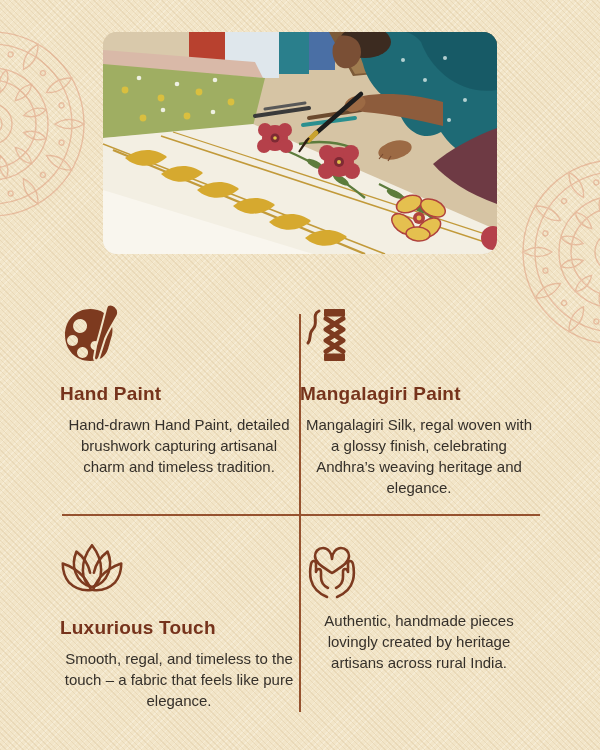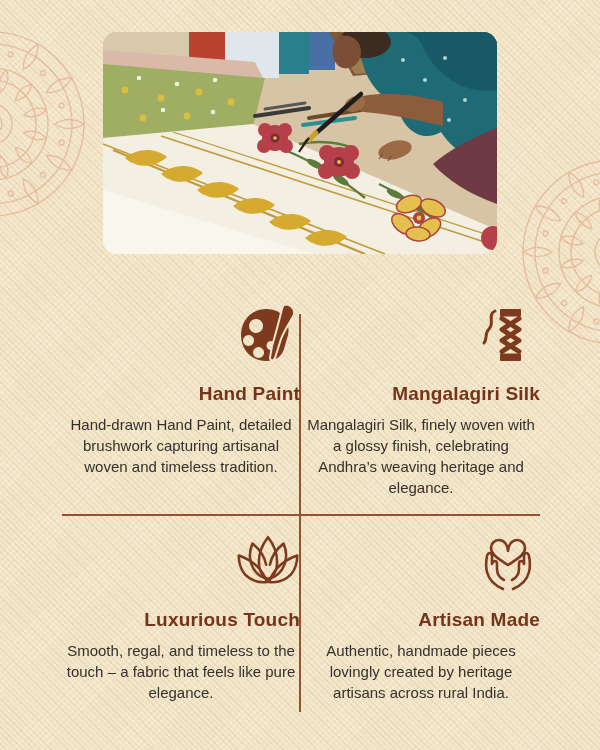--- a/index.html
+++ b/index.html
@@ -38,24 +38,24 @@
   }
   .divider-v{
     position:absolute;left:299px;top:314px;width:2px;height:398px;
     background:var(--divider-color);
   }
   .divider-h{
     position:absolute;left:62px;top:514px;width:478px;height:2px;
     background:var(--divider-color);
   }
   .feature{
-    display:flex;flex-direction:column;align-items:flex-end;text-align:center;
+    display:flex;flex-direction:column;align-items:flex-start;text-align:center;
   }
   .row1{padding-top:3px;}
-  .row2{padding-top:14px;}
+  .row2{padding-top:22px;}
   .feature .icon{width:64px;height:64px;flex:0 0 auto;}
   .feature .icon svg{width:64px;height:64px;display:block;}
   .feature h3{
     margin-top:16px;
     font-size:19px;font-weight:bold;letter-spacing:.2px;
     color:var(--title-color);
   }
   .feature p{
     margin-top:9px;width:238px;
     font-size:15px;line-height:21px;color:var(--body-text);
@@ -256,35 +256,35 @@
 
   <div class="feature row1">
     <span class="icon">
       <svg viewBox="0 0 64 64">
         <path class="solid" fill-rule="evenodd" d="M30,6 C16,6 5,17 5,32 C5,47 16,58 30,58 C40,58 46,53 48,46 L52,32 C54,24 50,14 44,10 C40,7 35,6 30,6 Z
           M20,16 a7,7 0 1 0 .1,0 Z  M12.5,32 a5.5,5.5 0 1 0 .1,0 Z  M22.5,44 a5.5,5.5 0 1 0 .1,0 Z  M35,38 a4.5,4.5 0 1 0 .1,0 Z"></path>
         <path class="solid" stroke="#f2e5c8" stroke-width="2" d="M48,2 C53,0 59,5 58,11 C57.5,14 50,24 45,36 L39,55 C37.5,58.5 34,58 34,54.5 L36,43 C40,30 44,14 45.5,8 C46.2,5 46.5,3 48,2 Z"></path>
       </svg>
     </span>
     <h3>Hand Paint</h3>
-    <p>Hand-drawn Hand Paint, detailed brushwork capturing artisanal woven and timeless tradition.</p>
+    <p>Hand-drawn Hand Paint, detailed brushwork capturing artisanal charm and timeless tradition.</p>
   </div>
 
   <div class="feature row1">
     <span class="icon">
       <svg viewBox="0 0 64 64">
         <rect class="solid" x="24" y="6" width="21" height="7.5" rx="1"></rect>
         <rect class="solid" x="24" y="50.5" width="21" height="7.5" rx="1"></rect>
         <path class="line" stroke-width="5" stroke-linecap="butt" stroke-linejoin="miter" d="M26,15.5 L43,26.5 L26,37.5 L43,48.5"></path>
         <path class="line" stroke-width="5" stroke-linecap="butt" stroke-linejoin="miter" d="M43,15.5 L26,26.5 L43,37.5 L26,48.5"></path>
         <path class="line" stroke-width="3" d="M19,8 C11,12 19,20 13,26 C8,31 12,35 8,40"></path>
       </svg>
     </span>
-    <h3>Mangalagiri Silk</h3>
-    <p>Mangalagiri Silk, finely woven with a glossy finish, celebrating Andhra’s weaving heritage and elegance.</p>
+    <h3>Mangalagiri Paint</h3>
+    <p>Mangalagiri Silk, regal woven with a glossy finish, celebrating Andhra’s weaving heritage and elegance.</p>
   </div>
 
   <div class="feature row2">
     <span class="icon">
       <svg viewBox="0 0 70 58">
         <path class="line" stroke-width="2.8" d="M35,3 C42,12 45,21 45,30 C45,40 41,46 35,49 C29,46 25,40 25,30 C25,21 28,12 35,3 Z"></path>
         <path class="line" stroke-width="2.8" d="M35,49 C27,47 20,41 17,33 C14,25 15,17 18,10 C26,16 31,24 33,33"></path>
         <path class="line" stroke-width="2.8" d="M35,49 C43,47 50,41 53,33 C56,25 55,17 52,10 C44,16 39,24 37,33"></path>
         <path class="line" stroke-width="2.8" d="M34,52 C25,53 16,50 10,44 C5,38 3,30 3,23 C12,26 20,31 26,38 C29,42 32,47 33,50"></path>
         <path class="line" stroke-width="2.8" d="M36,52 C45,53 54,50 60,44 C65,38 67,30 67,23 C58,26 50,31 44,38 C41,42 38,47 37,50"></path>
@@ -295,17 +295,16 @@
   </div>
 
   <div class="feature row2">
     <span class="icon">
       <svg viewBox="0 0 64 64">
         <path class="line" stroke-width="2.6" d="M32,22 C32,16 28,11 23,11 C18,11 15,15 15,19 C15,26 23,30 32,36 C41,30 49,26 49,19 C49,15 46,11 41,11 C36,11 32,16 32,22 Z"></path>
         <path class="line" stroke-width="2.6" d="M27,60 C20,57 13,51 11,43 C10,39 10,32 11,27 C12,23 16,23 16,27 L16,35 C17,31 21,31 21,35 L21,40 C21,45 24,49 28,51"></path>
         <path class="line" stroke-width="2.6" d="M37,60 C44,57 51,51 53,43 C54,39 54,32 53,27 C52,23 48,23 48,27 L48,35 C47,31 43,31 43,35 L43,40 C43,45 40,49 36,51"></path>
       </svg>
     </span>
-    <h3>Artisan Made</h3>
     <p>Authentic, handmade pieces lovingly created by heritage artisans across rural India.</p>
   </div>
 
 </div>
 
 </body></html>

